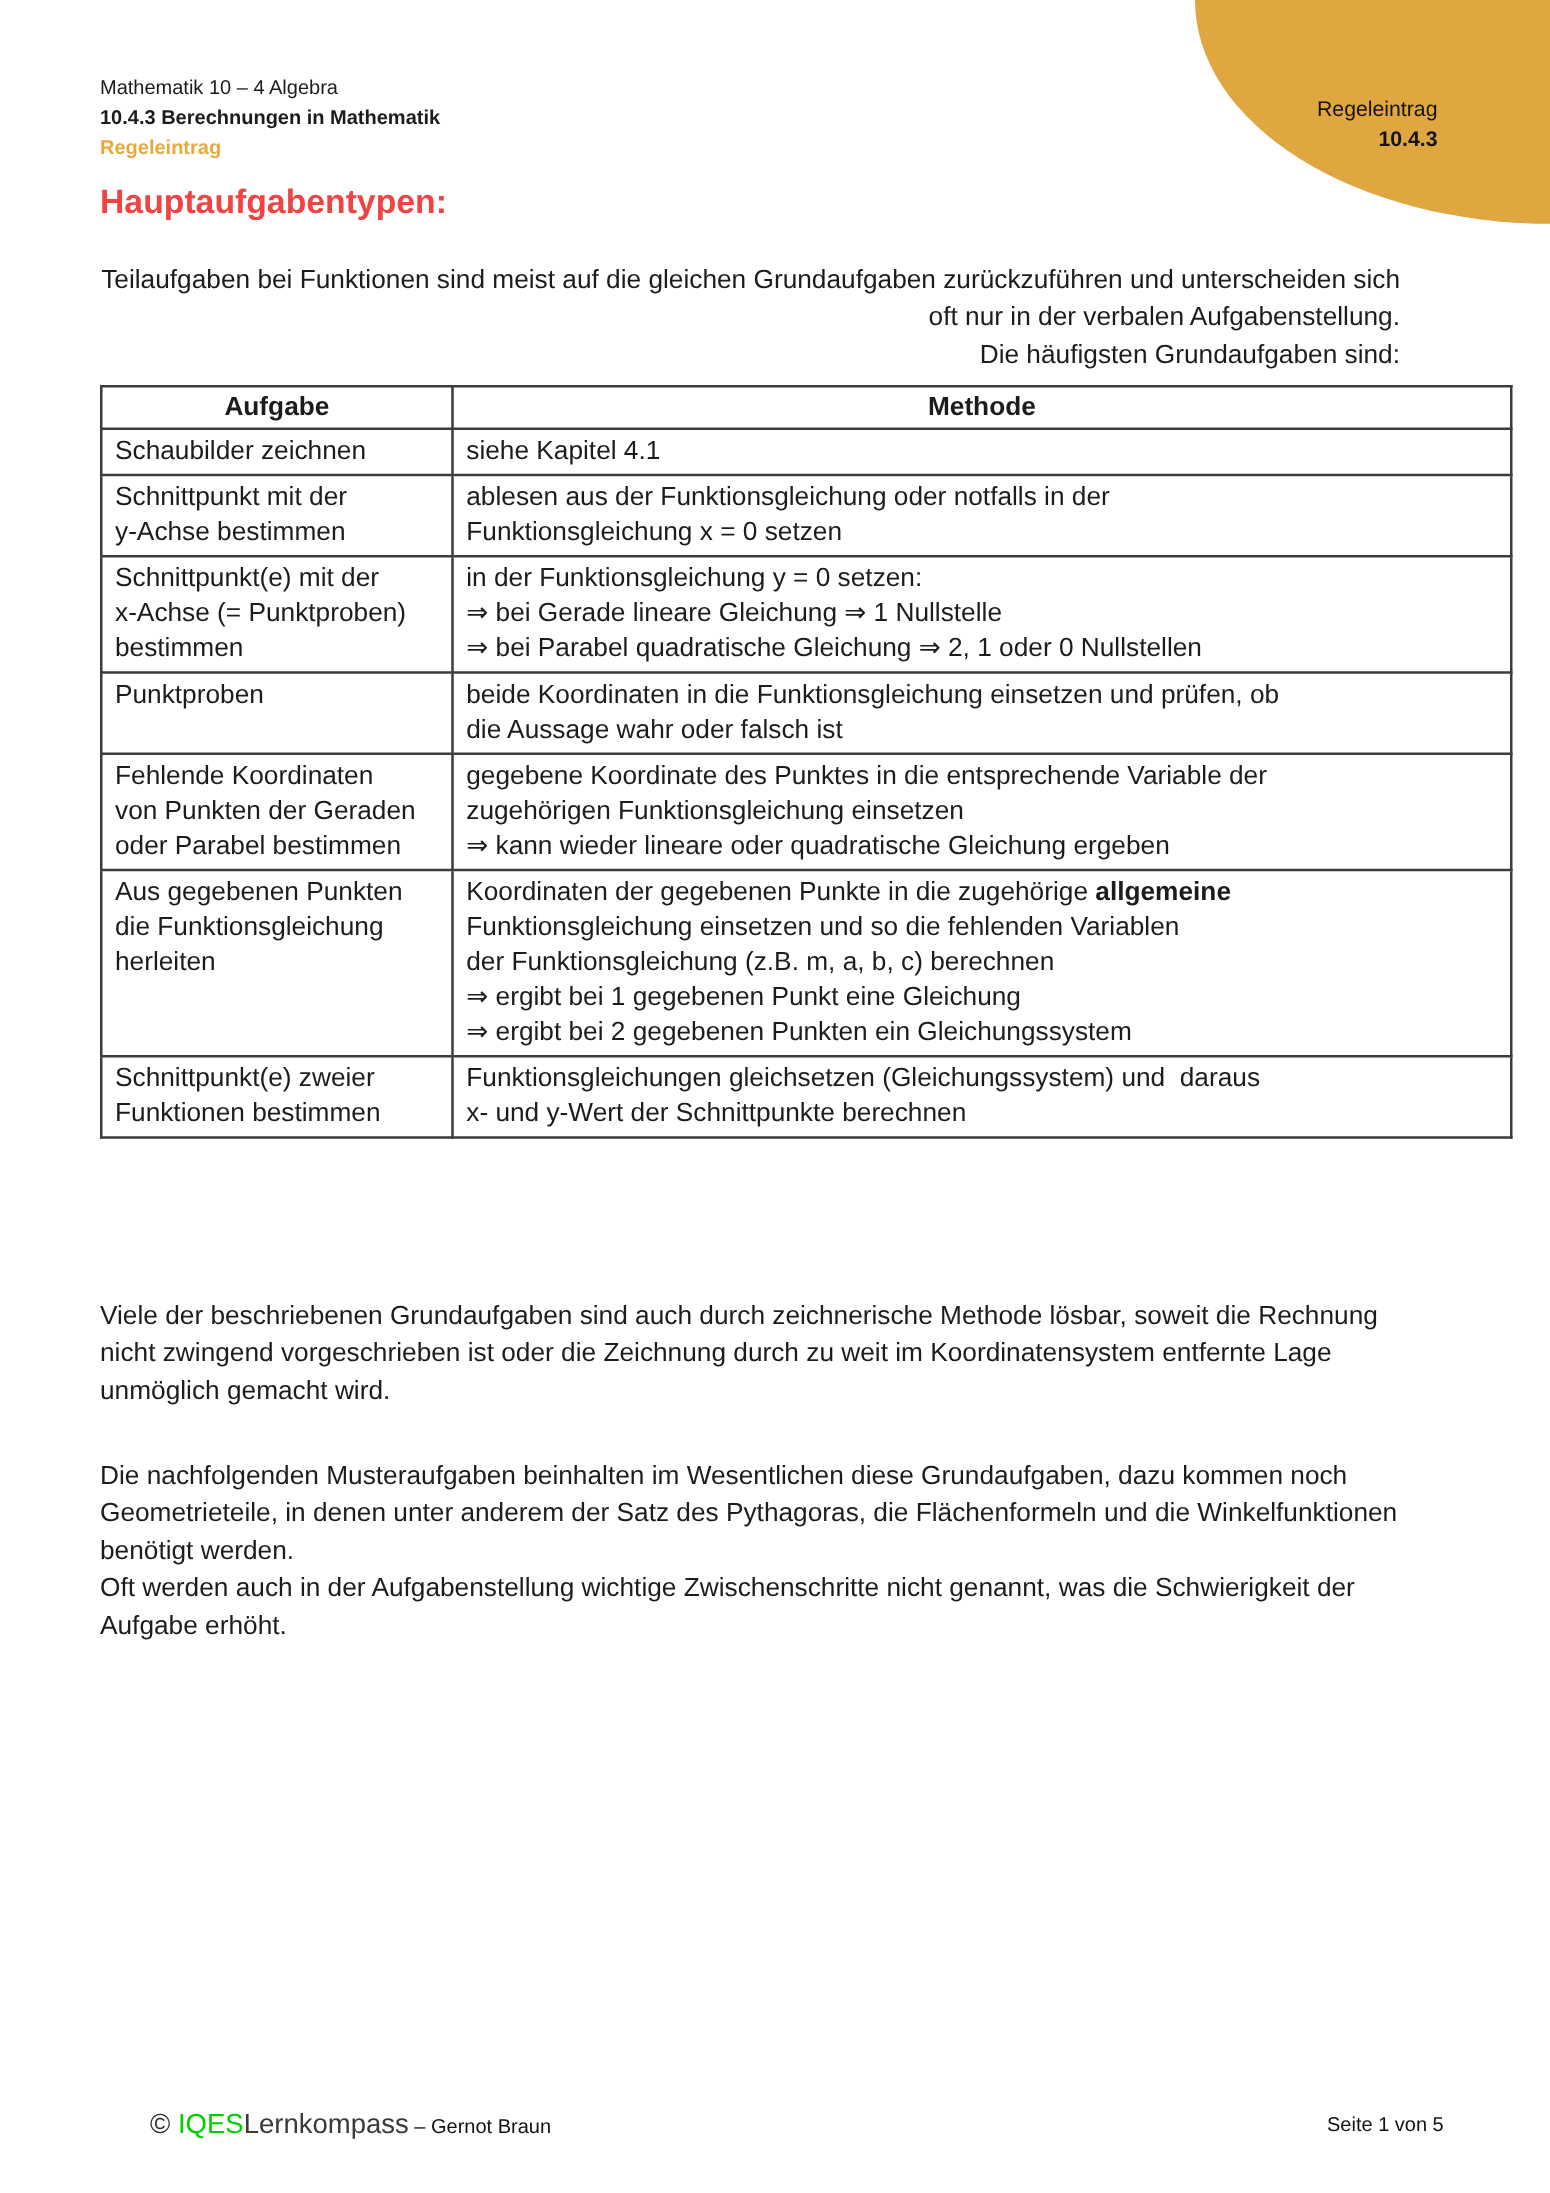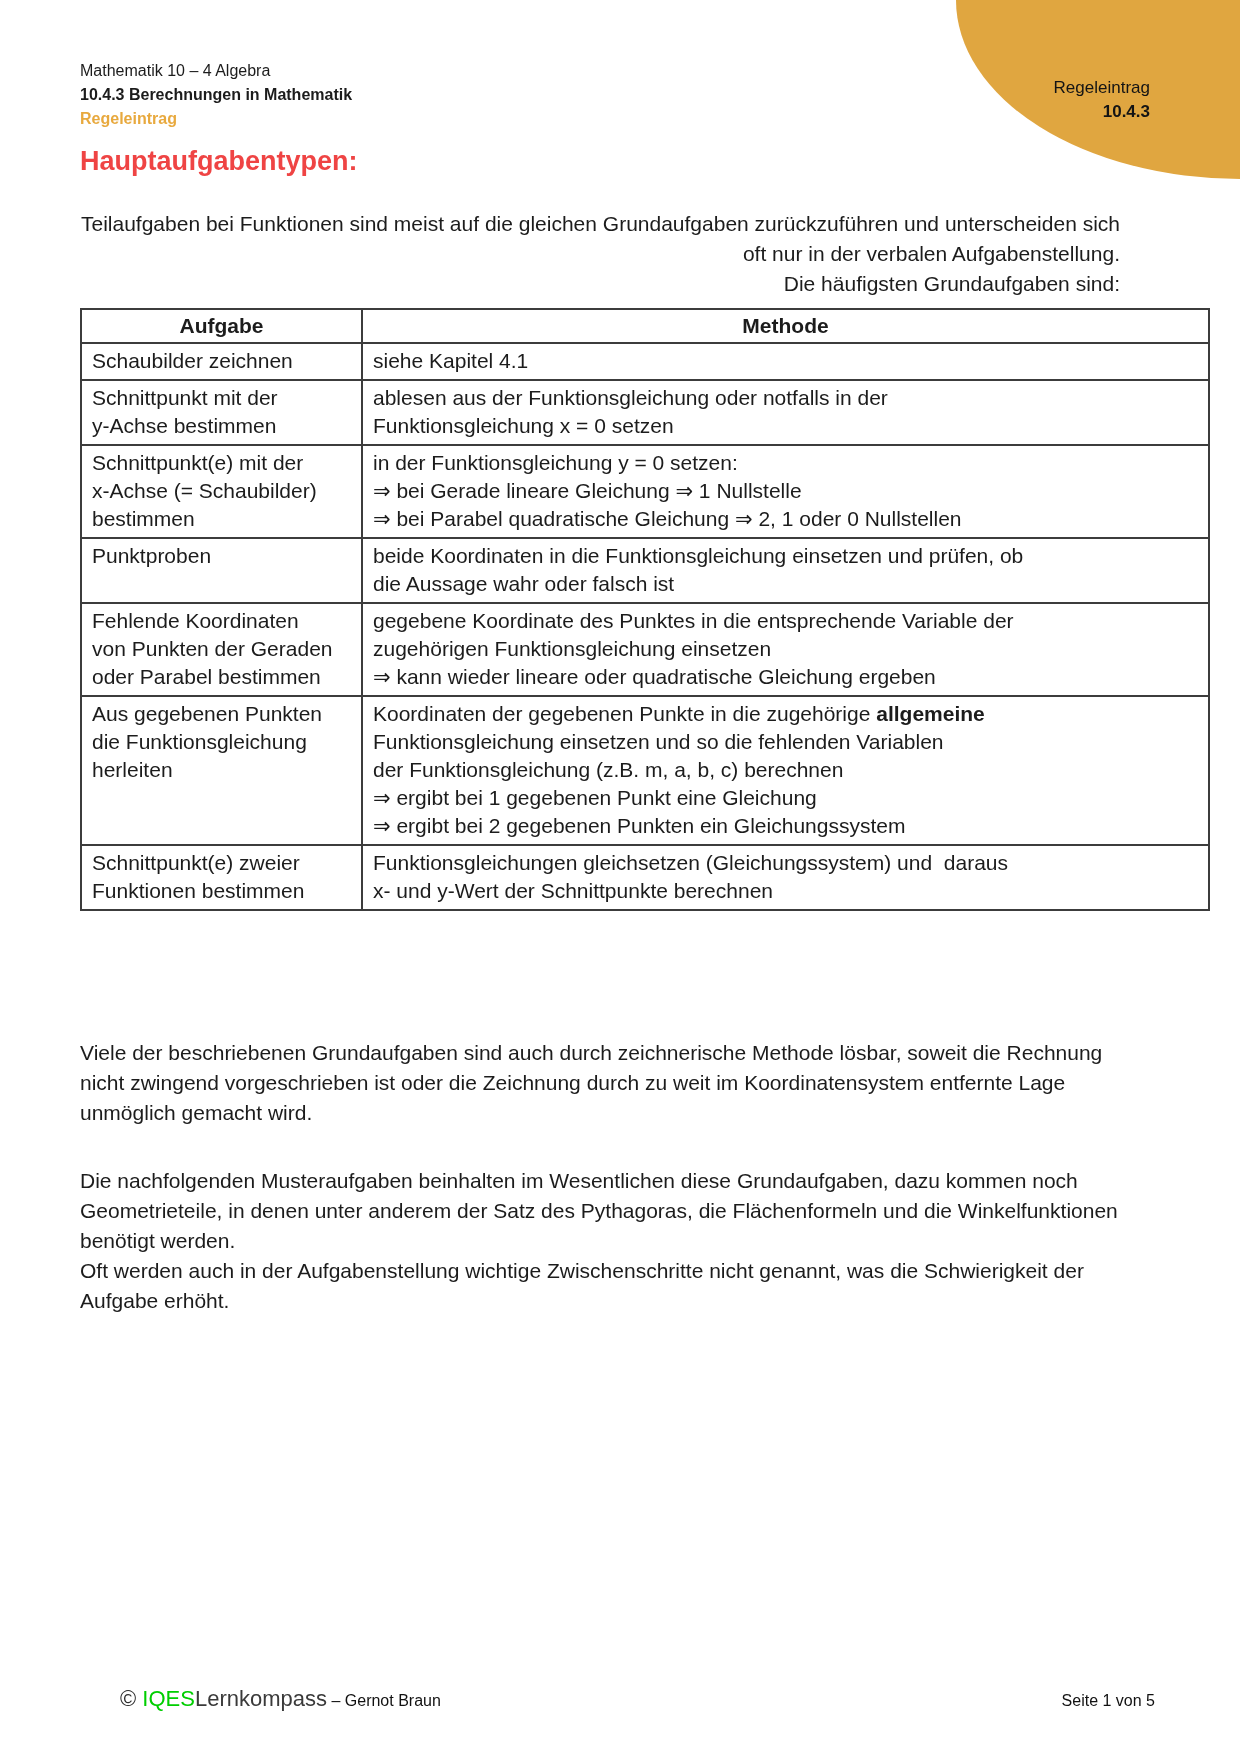--- a/index.html
+++ b/index.html
@@ -131,21 +131,21 @@
           <div class="cl">y-Achse bestimmen</div>
         </td>
         <td>
           <div class="cl">ablesen aus der Funktionsgleichung oder notfalls in der</div>
           <div class="cl">Funktionsgleichung x = 0 setzen</div>
         </td>
       </tr>
       <tr>
         <td>
           <div class="cl">Schnittpunkt(e) mit der</div>
-          <div class="cl">x-Achse (= Schaubilder)</div>
+          <div class="cl">x-Achse (= Punktproben)</div>
           <div class="cl">bestimmen</div>
         </td>
         <td>
           <div class="cl">in der Funktionsgleichung y = 0 setzen:</div>
           <div class="cl">⇒ bei Gerade lineare Gleichung ⇒ 1 Nullstelle</div>
           <div class="cl">⇒ bei Parabel quadratische Gleichung ⇒ 2, 1 oder 0 Nullstellen</div>
         </td>
       </tr>
       <tr>
         <td>

